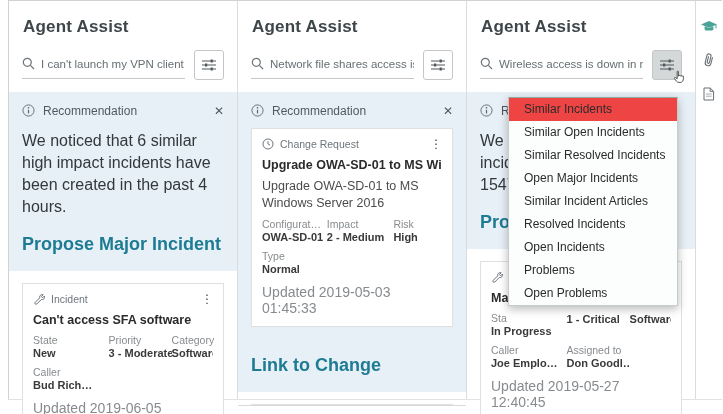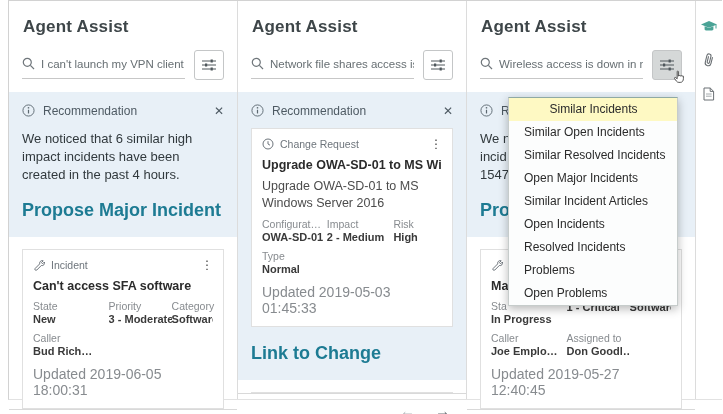--- a/index.html
+++ b/index.html
@@ -29,25 +29,25 @@
     background:#fff; display:flex; align-items:center; justify-content:center;
     margin-left:9px; position:relative; cursor:pointer;
   }
   .filter-btn.active { background:#d5d8d8; }
   .cursor-overlay { position:absolute; right:-5px; bottom:-8px; z-index:30; }
 
   .rec { background:#e8f0f7; padding:12px 13px 16px; margin-top:12px; }
   .rec-head { display:flex; align-items:flex-start; gap:8px; }
   .rec-title { font-size:12px; color:#4e5a63; }
   .rec-close { margin-left:auto; font-size:12px; color:#4e5a63; cursor:pointer; background:none; border:none; }
-  .rec-body { font-size:13px; line-height:1.38; color:#31393d; margin-top:12px; }
+  .rec-body { font-size:16px; line-height:1.38; color:#31393d; margin-top:12px; }
   .rec-link { display:inline-block; margin-top:16px; font-size:18px; font-weight:600; color:#1d7b93; text-decoration:none; cursor:pointer; }
 
   .card { margin:12px 13px 0; border:1px solid #e0e0e0; background:#fff; padding:9px 10px 10px; cursor:pointer; }
-  .rec .card { margin:10px 0 0; }
+  .rec .card { margin:10px 0 12px; }
   .card-head { display:flex; align-items:center; gap:6px; font-size:10.5px; color:#6e757c; }
   .card-menu { margin-left:auto; color:#3f3f3f; font-size:12px; line-height:1; cursor:pointer; background:none; border:none; }
   .card-title { font-size:12.5px; font-weight:700; color:#2b2b2b; margin-top:8px; white-space:nowrap; overflow:hidden; }
   .card-desc { font-size:12.5px; color:#4c4c4c; margin-top:6px; line-height:1.32; }
   .fgrid { display:grid; grid-template-columns:42% 35% 23%; margin-top:7px; }
   .fgrid.equal { grid-template-columns:36% 37% 27%; }
   .flabel { font-size:10.5px; color:#878b8f; }
   .fvalue { font-size:11px; font-weight:700; color:#3a3a3a; margin-top:1px; white-space:nowrap; overflow:hidden; }
   .card-updated { font-size:14px; color:#878b8f; margin-top:9px; }
   .partial-card { margin:12px 13px 0; border:1px solid #e0e0e0; border-bottom:none; height:12px; background:#fff; }
@@ -59,21 +59,21 @@
   }
   .pager-prev { color:#b9bdc0; cursor:pointer; background:none; border:none; font-size:15px; }
   .pager-next { color:#6f7479; cursor:pointer; background:none; border:none; font-size:15px; }
 
   .dropdown {
     position:absolute; left:41px; top:96px; width:170px; z-index:20;
     background:#fcfdfd; border:1px solid #c6cccb; border-top:1px solid #8fa9a4;
     box-shadow:0 3px 9px rgba(0,0,0,.28);
   }
   .dd-item { font-size:12px; color:#2b2b2b; padding:5px 14px 5px 15px; line-height:1.15; height:23px; cursor:pointer; white-space:nowrap; overflow:hidden; }
-  .dd-item.selected { background:#fef9c3;text-align:center; }
+  .dd-item.selected { background:#ef4444; }
 
   .side-toolbar {
     width:26px; display:flex; flex-direction:column; align-items:center;
     padding-top:20px; gap:19px; background:#fff;
   }
   .tool-btn { background:none; border:none; cursor:pointer; line-height:0; }
 </style>
 </head>
 <body>
 
@@ -308,22 +308,22 @@
       <button class="pager-prev">←</button>
       <button class="pager-next">→</button>
     </div>
 
     <div class="dropdown">
       <div class="dd-item selected">Similar Incidents</div>
       <div class="dd-item">Similar Open Incidents</div>
       <div class="dd-item">Similar Resolved Incidents</div>
       <div class="dd-item">Open Major Incidents</div>
       <div class="dd-item">Similar Incident Articles</div>
+      <div class="dd-item">Resolved Incidents</div>
       <div class="dd-item">Open Incidents</div>
-      <div class="dd-item">Resolved Incidents</div>
       <div class="dd-item">Problems</div>
       <div class="dd-item">Open Problems</div>
     </div>
   </div>
 
   <div class="side-toolbar">
     <button class="tool-btn">
       <svg width="16" height="13" viewBox="0 0 16 13">
           <path d="M8 0 L16 3.4 L8 6.8 L0 3.4 Z" fill="#4aa396"></path>
           <path d="M3.6 5.2 v3.2 c0 1.6 8.8 1.6 8.8 0 V5.2 L8 7.1 Z" fill="#4aa396"></path>

